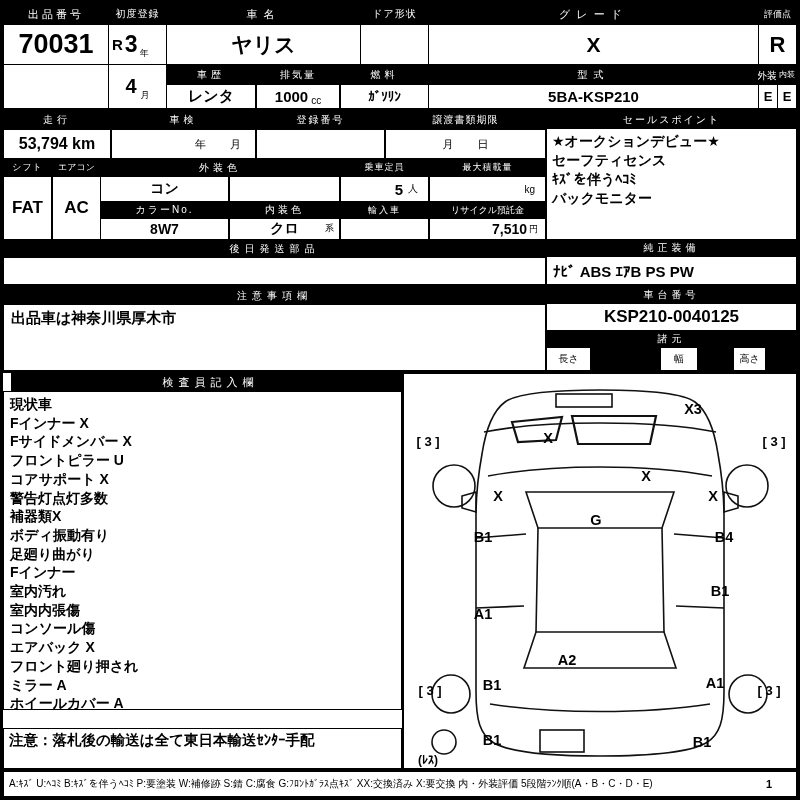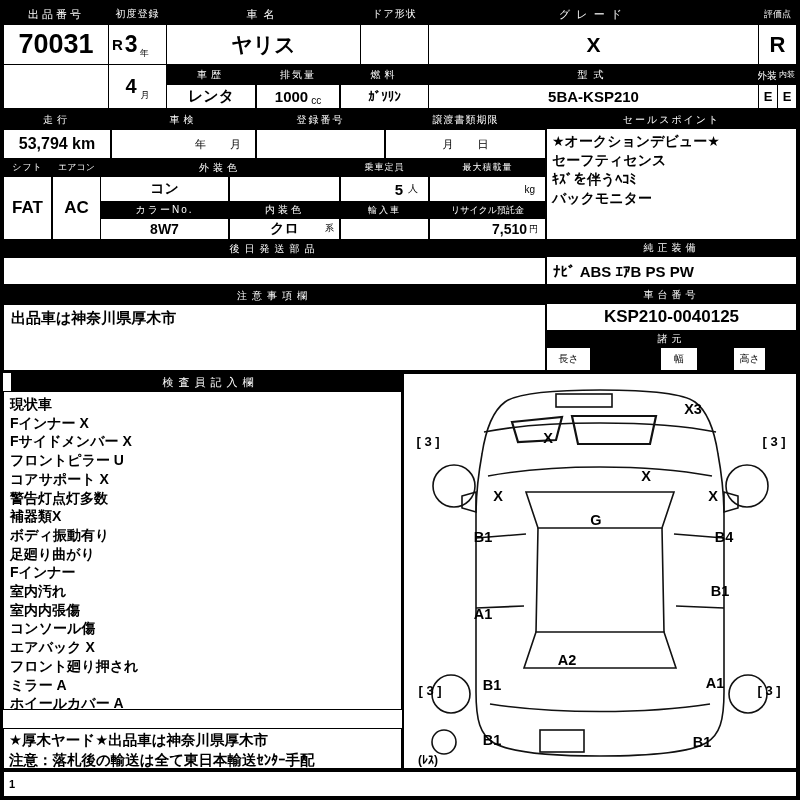--- a/index.html
+++ b/index.html
@@ -171,21 +171,20 @@
       <div class="insp">Fインナー</div>
       <div class="insp">室内汚れ</div>
       <div class="insp">室内内張傷</div>
       <div class="insp">コンソール傷</div>
       <div class="insp">エアバック X</div>
       <div class="insp">フロント廻り押され</div>
       <div class="insp">ミラー A</div>
       <div class="insp">ホイールカバー A</div>
     </div>
   <div class="c list" style="left:3px;top:728px;width:399px;height:42px;padding:1px 5px">
-      <div class="oline">★厚木ヤード★出品車は神奈川県厚木市</div>
       <div class="oline">注意：落札後の輸送は全て東日本輸送ｾﾝﾀｰ手配</div>
     </div>
 
   <div class="diagram" style="left:402px;top:373px;width:395px;height:397px">
     <svg class="car" width="393" height="395" viewBox="0 0 393 395">
       <path d="M196 16 C148 16 112 20 101 28 C90 36 82 54 78 80 C74 102 72 120 72 142 L72 318 C72 346 76 361 90 369 C106 378 148 382 196 382 C244 382 286 378 302 369 C316 361 320 346 320 318 L320 142 C320 120 318 102 314 80 C310 54 302 36 291 28 C280 20 244 16 196 16 Z"></path>
       <rect x="152" y="20" width="56" height="13"></rect>
       <path d="M80 58 C140 46 252 46 312 58"></path>
       <path class="thick" d="M108 48 L158 43 L152 66 L114 68 Z"></path>
       <path class="thick" d="M168 42 L252 42 L246 70 L174 70 Z"></path>
@@ -223,15 +222,16 @@
         <div class="mark corner" style="left: 370px; top: 67px;">[ 3 ]</div>
         <div class="mark corner" style="left: 26px; top: 316px;">[ 3 ]</div>
         <div class="mark corner" style="left: 365px; top: 316px;">[ 3 ]</div>
         <div class="mark less" style="left: 24px; top: 386px;">(ﾚｽ)</div>
       </div>
   </div>
 
   <div class="bar" style="left:3px;top:768px;width:794px;height:3px"></div>
 
   <div class="c n" style="left:3px;top:771px;width:794px;height:26px;justify-content:space-between;padding:0 24px 0 5px;font-size:10px;white-space:nowrap">
+    <span>A:ｷｽﾞ U:ﾍｺﾐ B:ｷｽﾞを伴うﾍｺﾐ P:要塗装 W:補修跡 S:錆 C:腐食 G:ﾌﾛﾝﾄｶﾞﾗｽ点ｷｽﾞ XX:交換済み X:要交換  内・外装評価 5段階ﾗﾝｸ順(A・B・C・D・E)</span>
     <span style="font-weight:bold;font-size:11px">1</span>
   </div>
 </div>
 
 </body></html>

